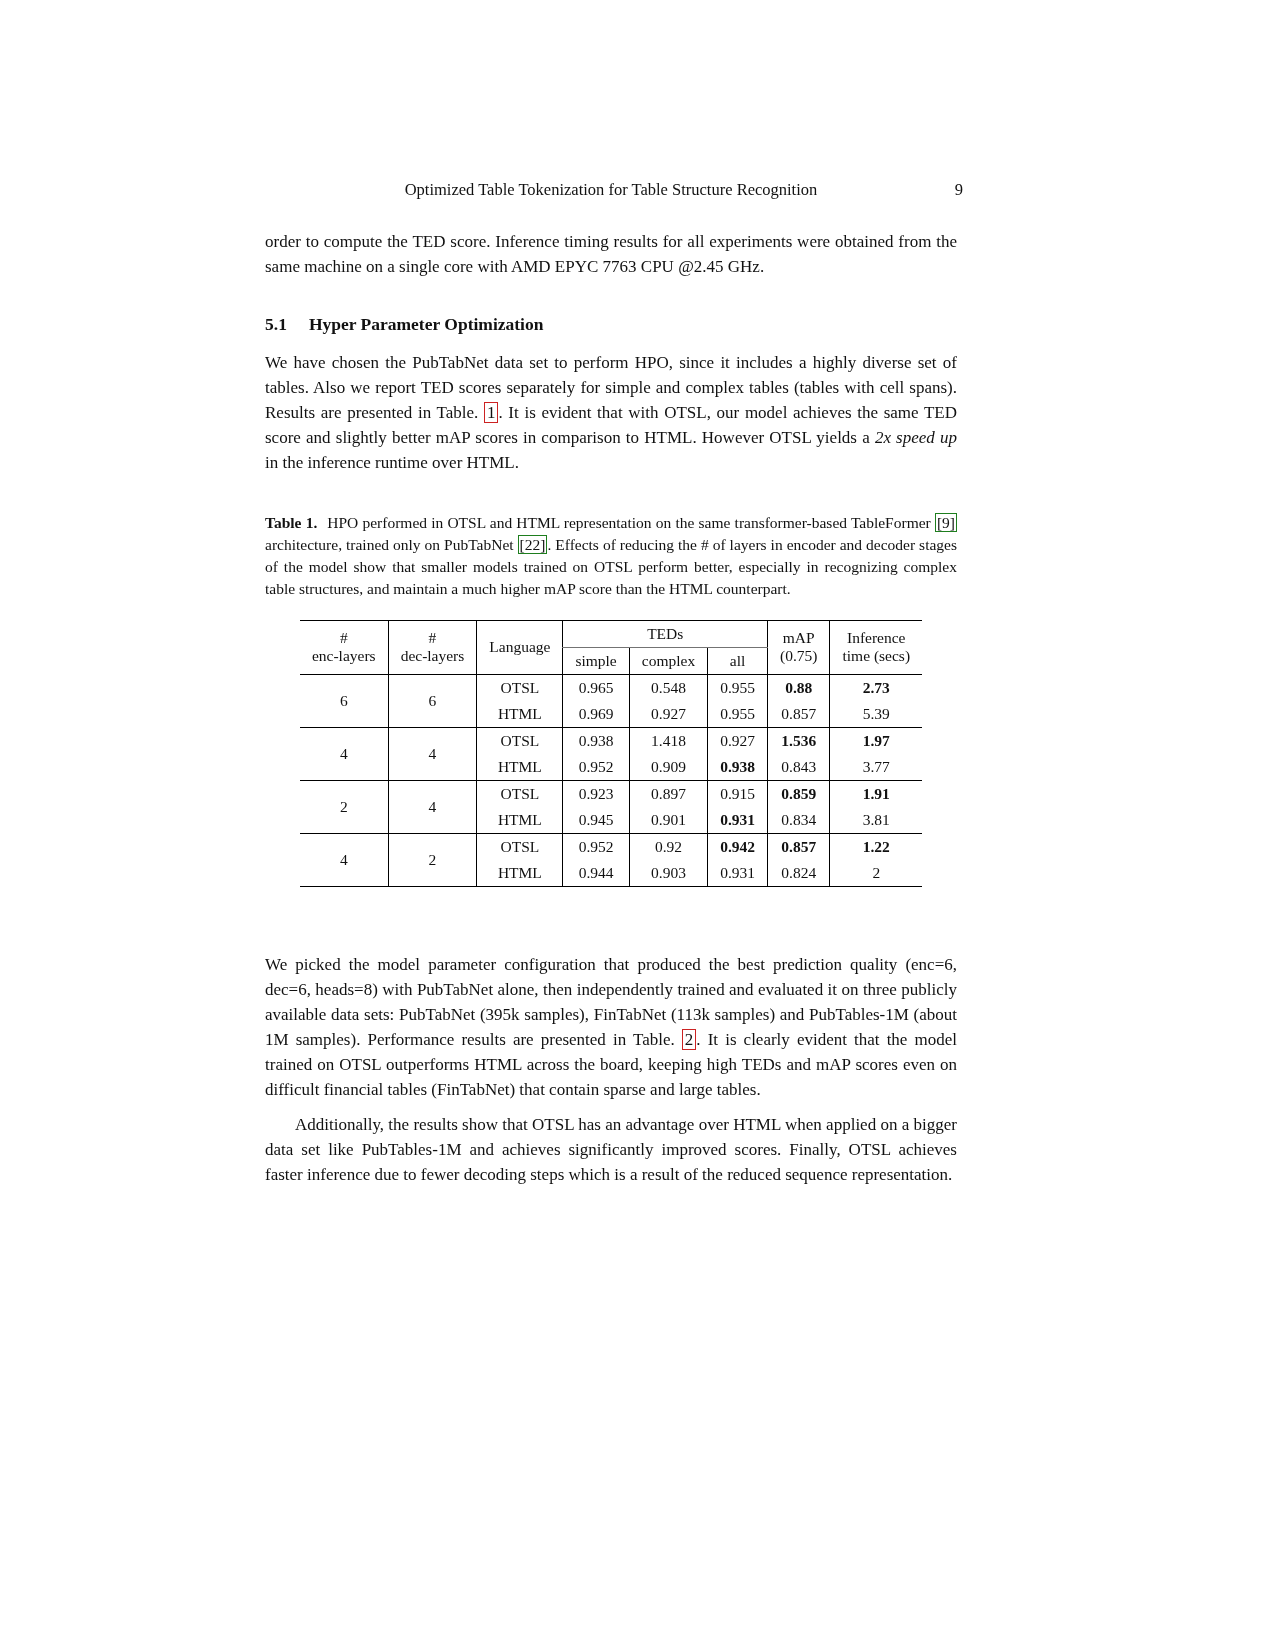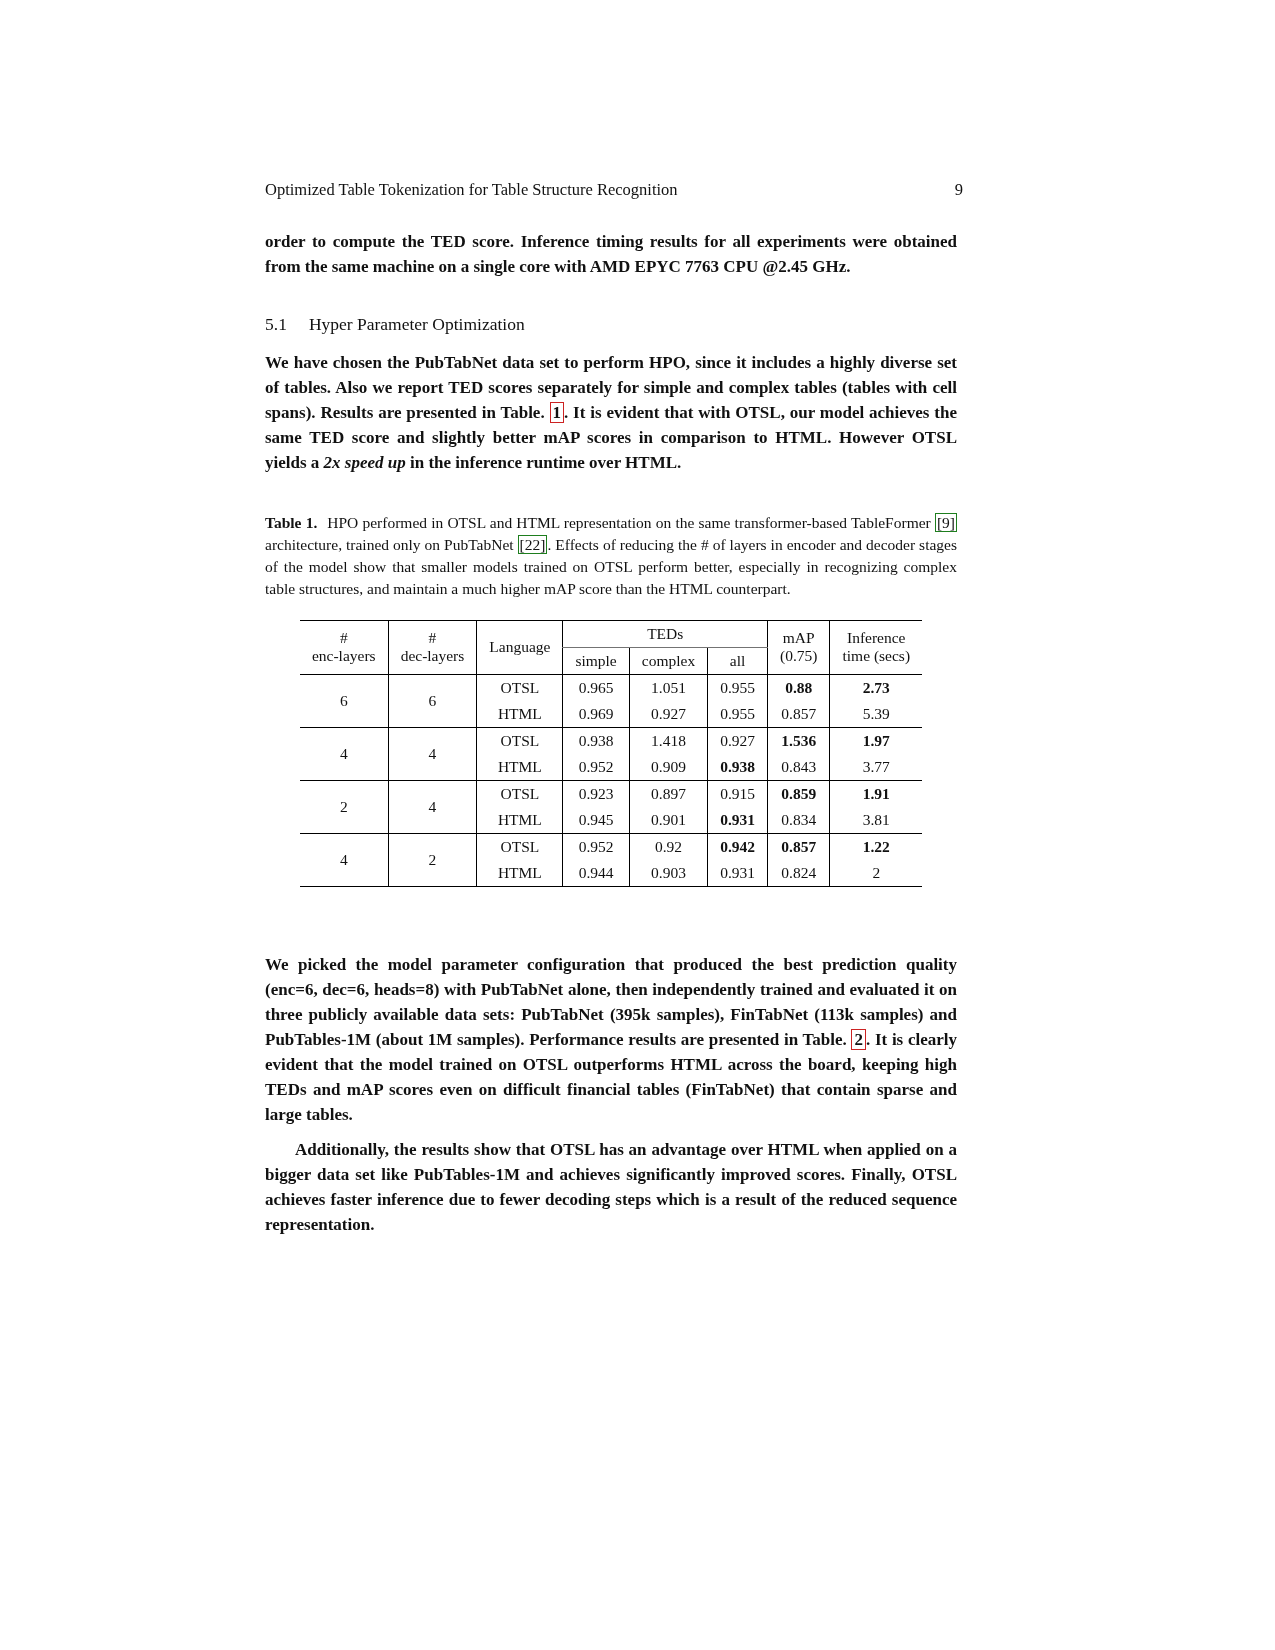--- a/index.html
+++ b/index.html
@@ -13,35 +13,35 @@
   }
   .content{
     position:absolute;
     left:265px;top:180px;
     width:692px;
   }
   .running-head{
     position:relative;
     font-size:16.5px;
     margin-bottom:30px;
+    text-align:center;
   }
   .running-head .pagenum{
     position:absolute;right:-6px;top:0;
   }
   p.body{
     font-size:17px;
     line-height:1.47;
     text-align:justify;
     margin:0 0 10px 0;
-    font-weight:bold;
   }
   p.indent{text-indent:30px;margin-top:4px;}
   .section-heading{
     font-size:17.5px;
-    font-weight:normal;
+    font-weight:bold;
     margin:34px 0 16px 0;
   }
   .section-heading .num{margin-right:22px;}
   .refbox{
     border:1px solid #cc2222;
     padding:0 2px;
     color:#111;
     text-decoration:none;
   }
   .citebox{
@@ -129,21 +129,21 @@
           <th>all</th>
         </tr>
       </thead>
 
       <tbody class="grp">
         <tr>
           <td rowspan="2" class="nb">6</td>
           <td rowspan="2">6</td>
           <td>OTSL</td>
           <td>0.965</td>
-          <td>1.051</td>
+          <td>0.548</td>
           <td>0.955</td>
           <td class="b">0.88</td>
           <td class="b">2.73</td>
         </tr>
         <tr>
           <td>HTML</td>
           <td>0.969</td>
           <td>0.927</td>
           <td>0.955</td>
           <td>0.857</td>

